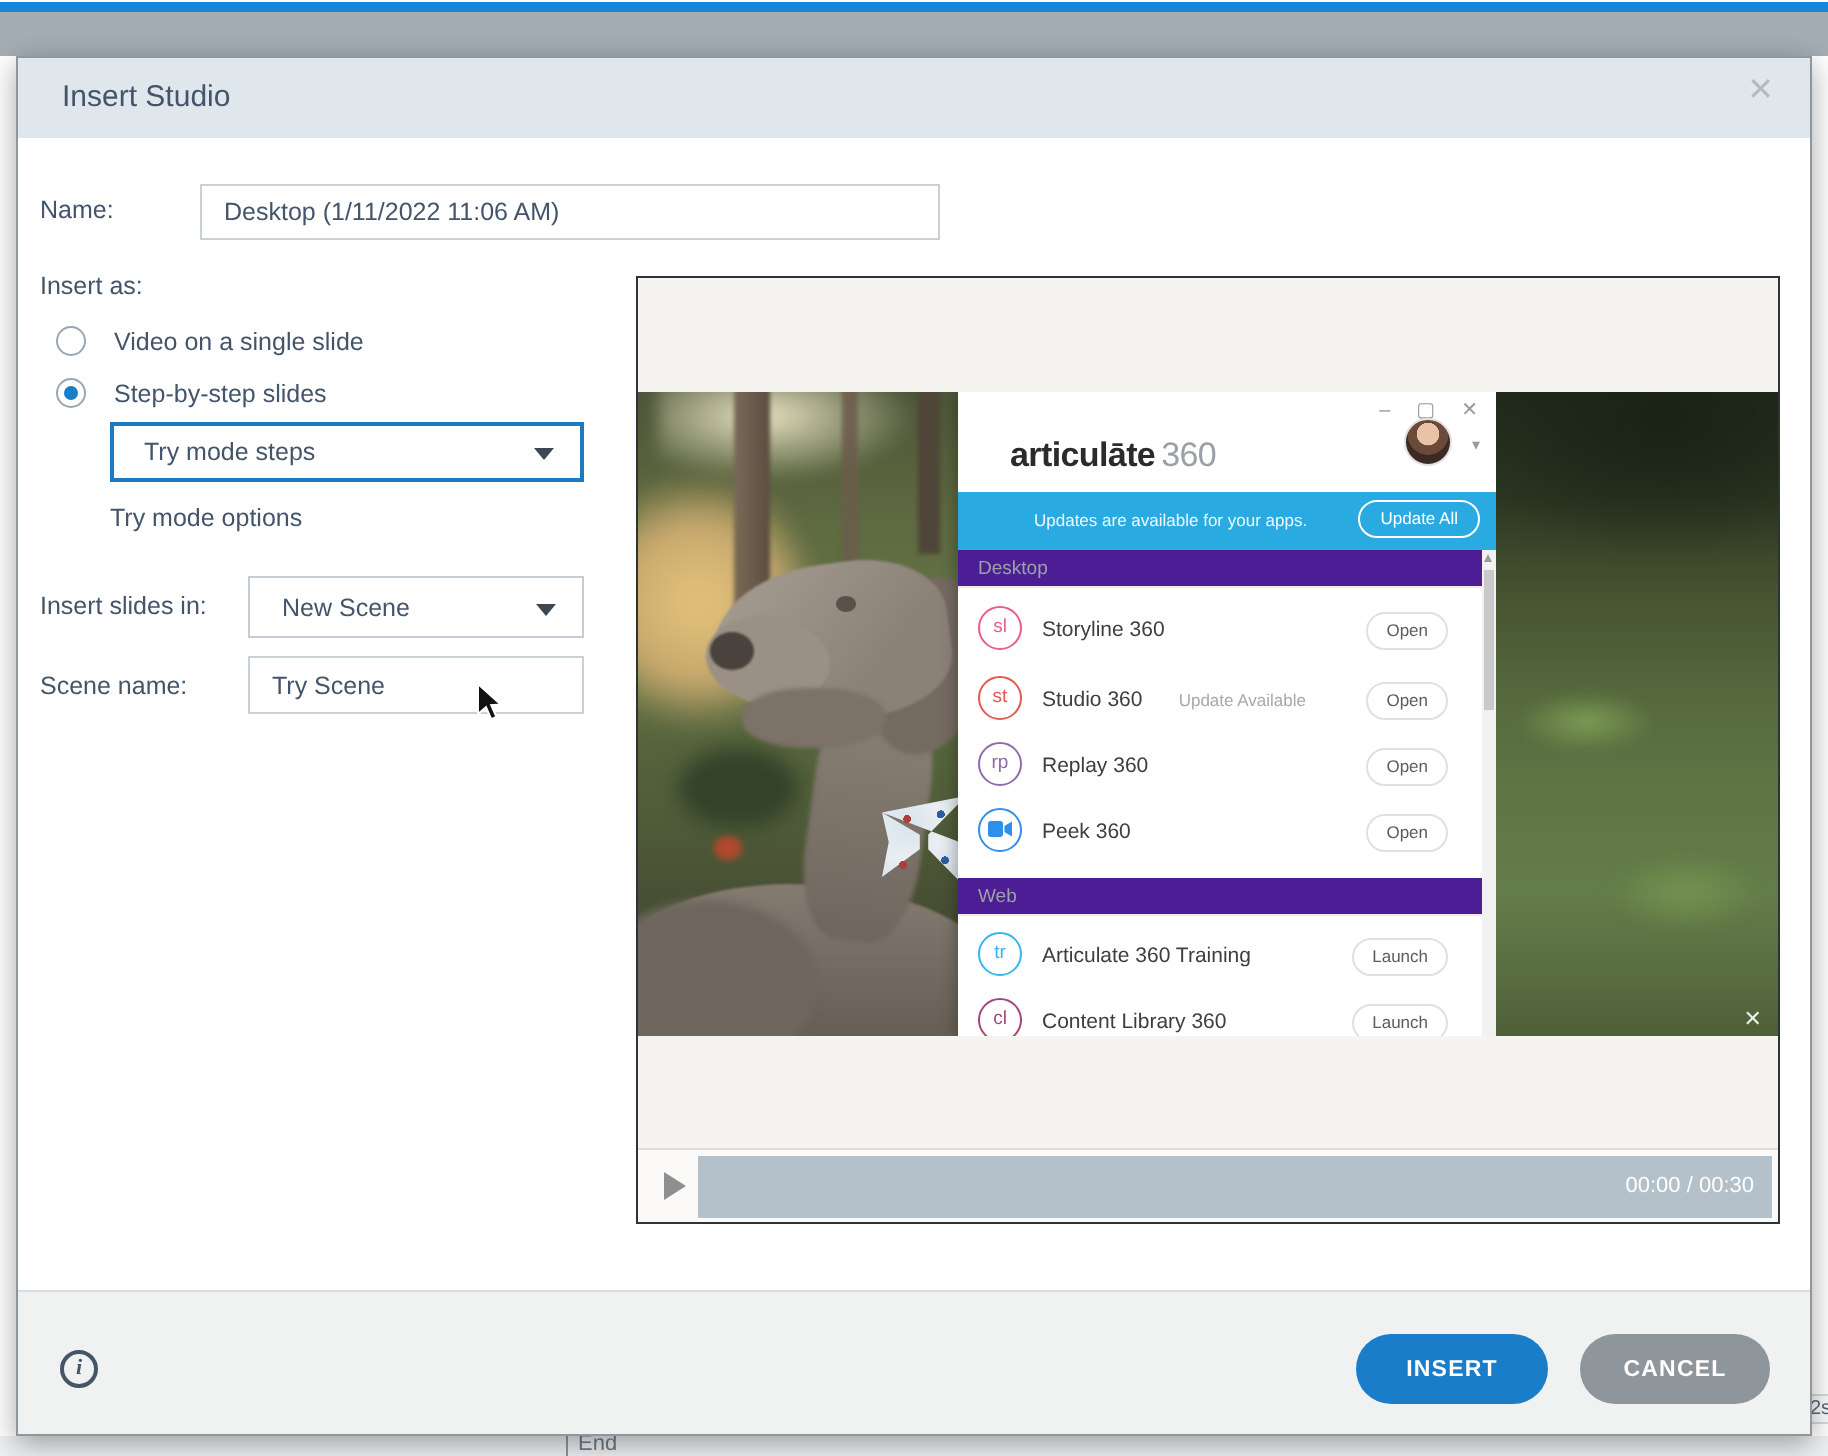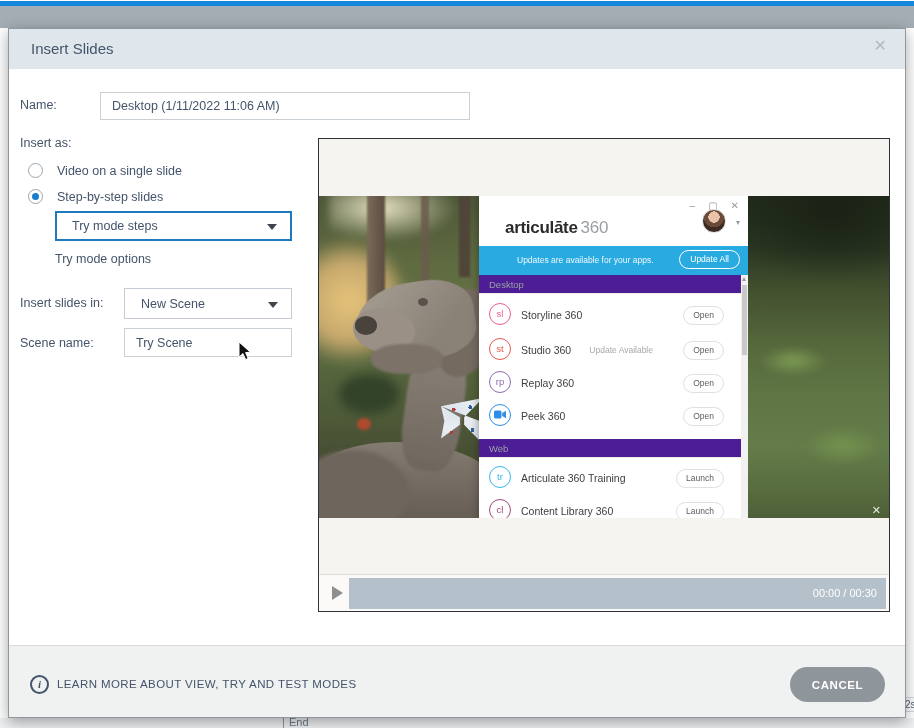--- a/index.html
+++ b/index.html
@@ -145,21 +145,21 @@
   <div class="topbar-blue"></div>
   <div class="topbar-gray"></div>
 
   <div class="bg-bottom"></div>
   <div class="bg-end">End</div>
   <div class="bg-2s">2s</div>
 
   <div class="dialog">
 
     <div class="dlg-header">
-      <div class="dlg-title">Insert Slides</div>
+      <div class="dlg-title">Insert Studio</div>
       <div class="dlg-close">✕</div>
     </div>
 
     <div class="lbl" style="left:11px; top:69px;">Name:</div>
     <input class="txt-input" style="left: 91px; top: 63px; width: 370px; height: 28px;" readonly="" value="Desktop (1/11/2022 11:06 AM)">
 
     <div class="lbl" style="left:11px; top:107px;">Insert as:</div>
 
     <div class="radio" style="left:19px; top:134px;"></div>
     <div class="lbl" style="left:48px; top:135px;">Video on a single slide</div>
@@ -292,18 +292,18 @@
       <div class="playbar">
         <div class="play-btn"></div>
         <div class="seekbar">
           <div class="time-label">00:00 / 00:30</div>
         </div>
       </div>
     </div>
 
     <div class="dlg-footer">
       <div class="info-icon">i</div>
-      <div class="help-text">LEARN MORE ABOUT VIEW, TRY AND TEST MODES</div>
+      <button class="btn btn-insert">INSERT</button>
       <button class="btn btn-cancel">CANCEL</button>
     </div>
 
   </div>
 </div>
 
 </body></html>

